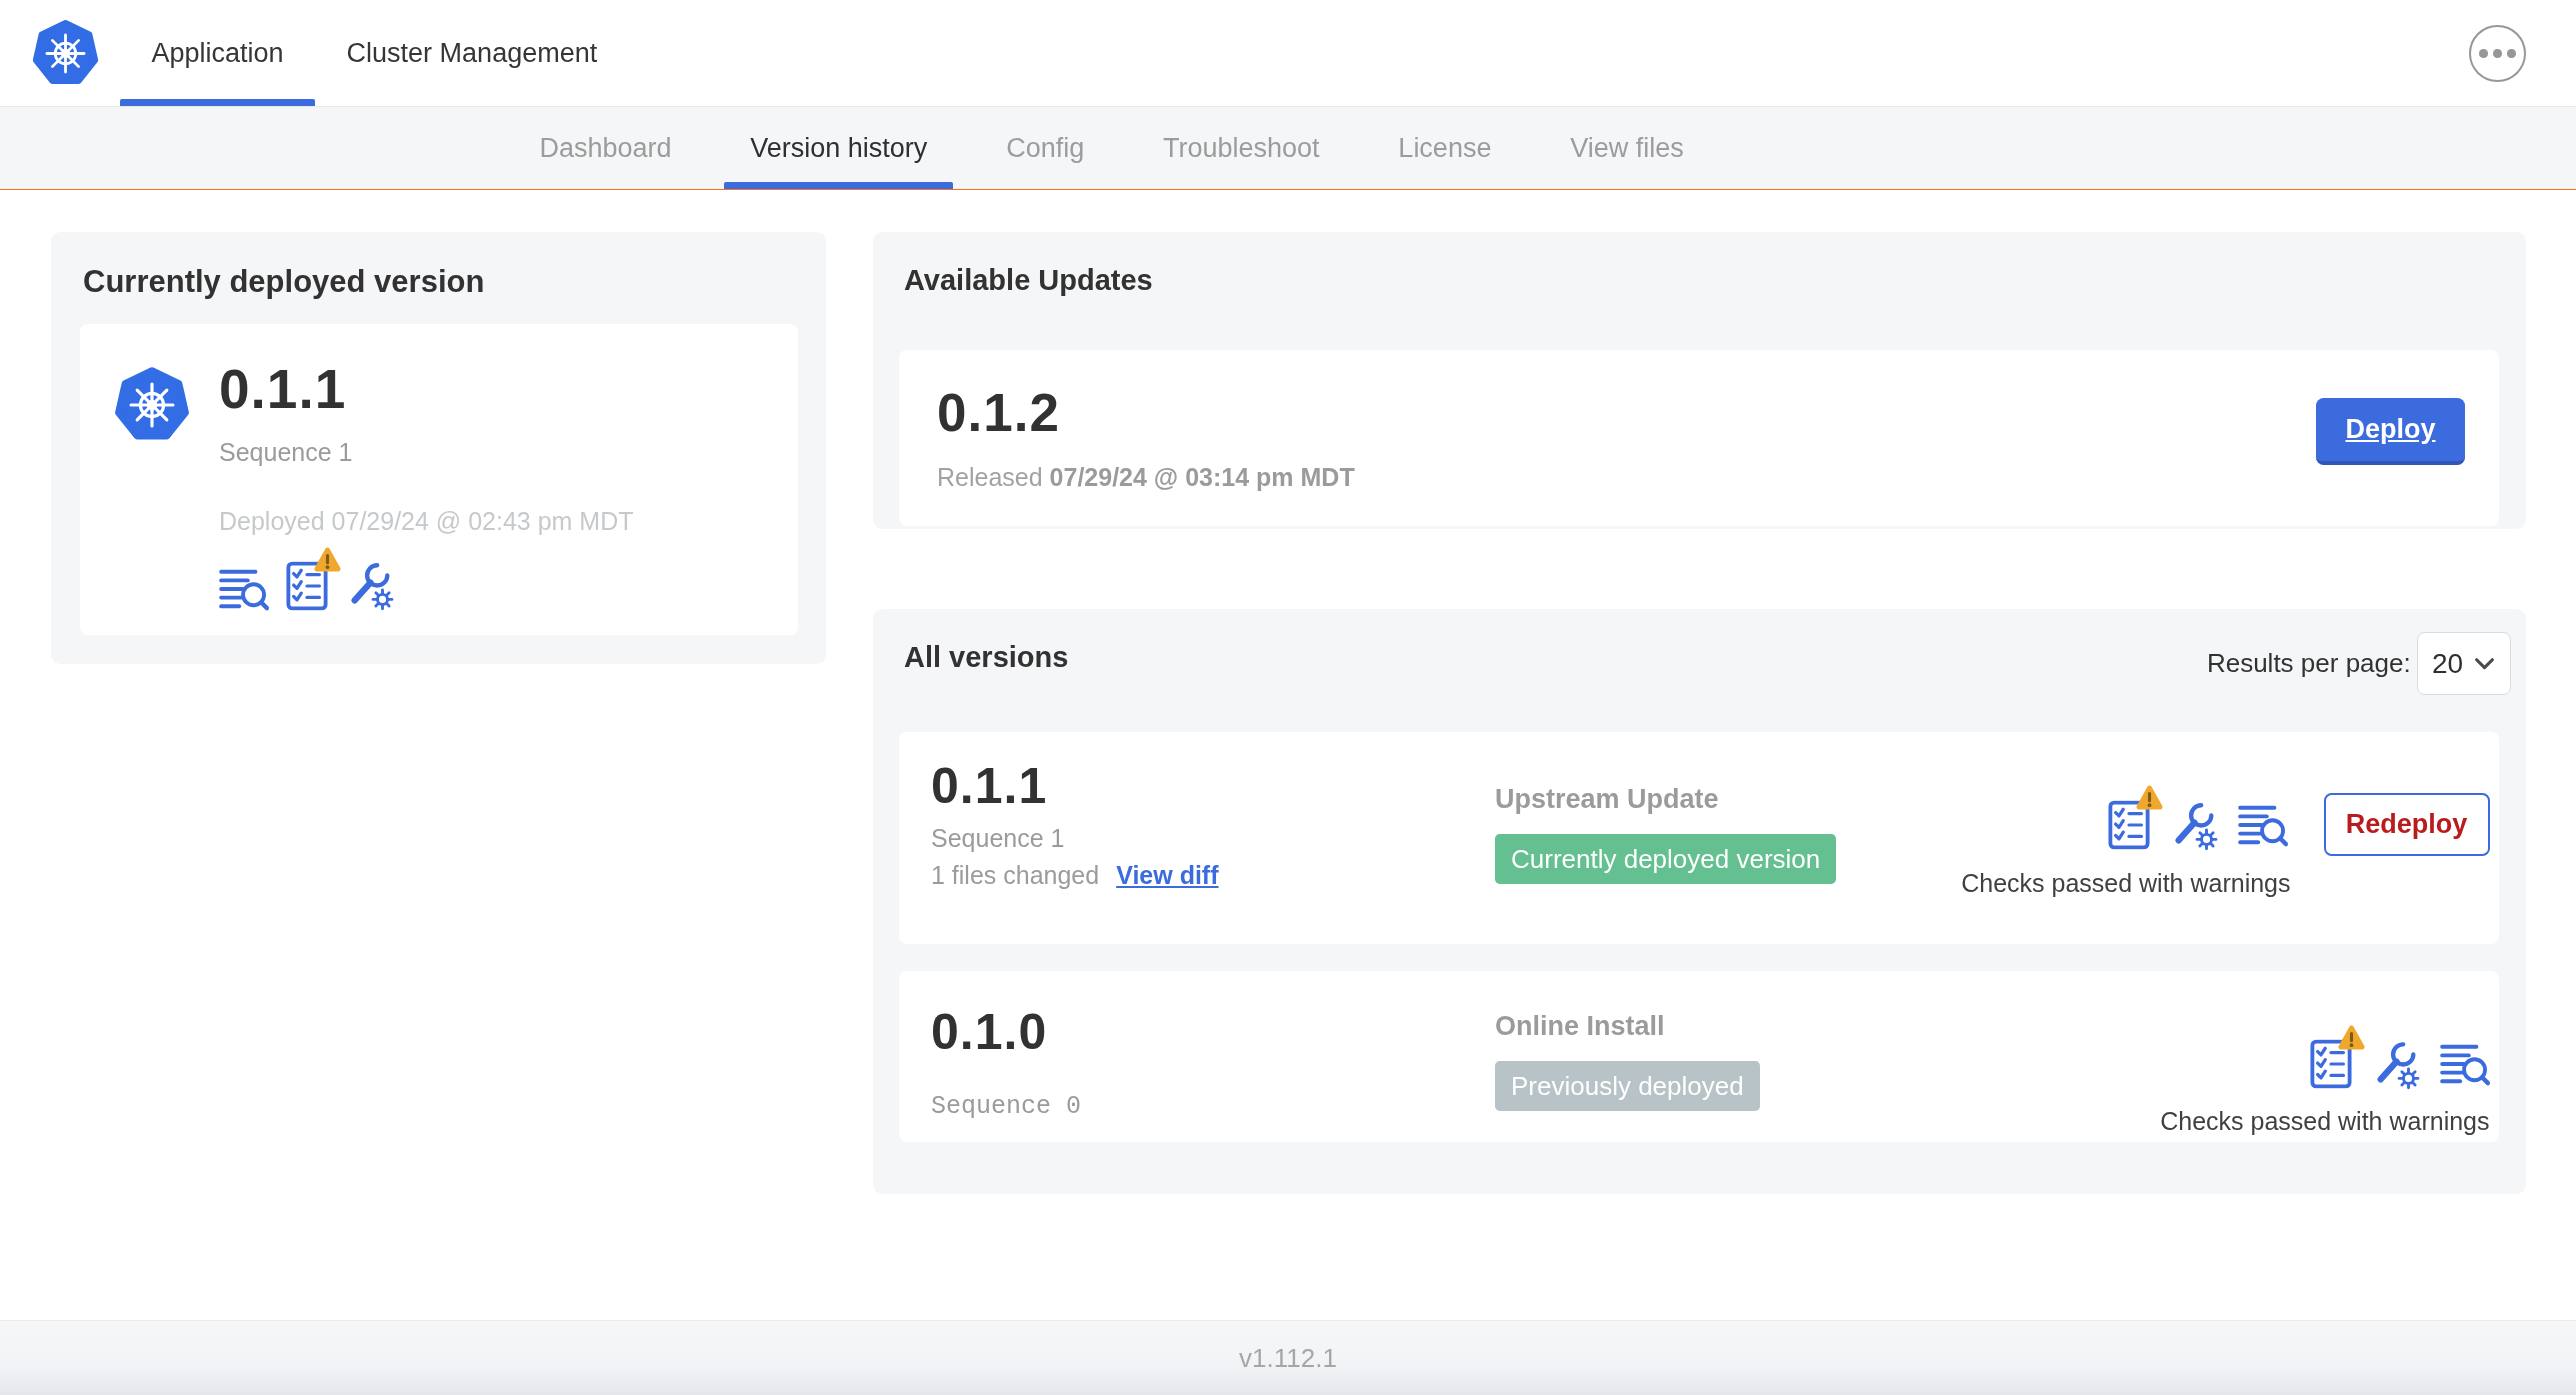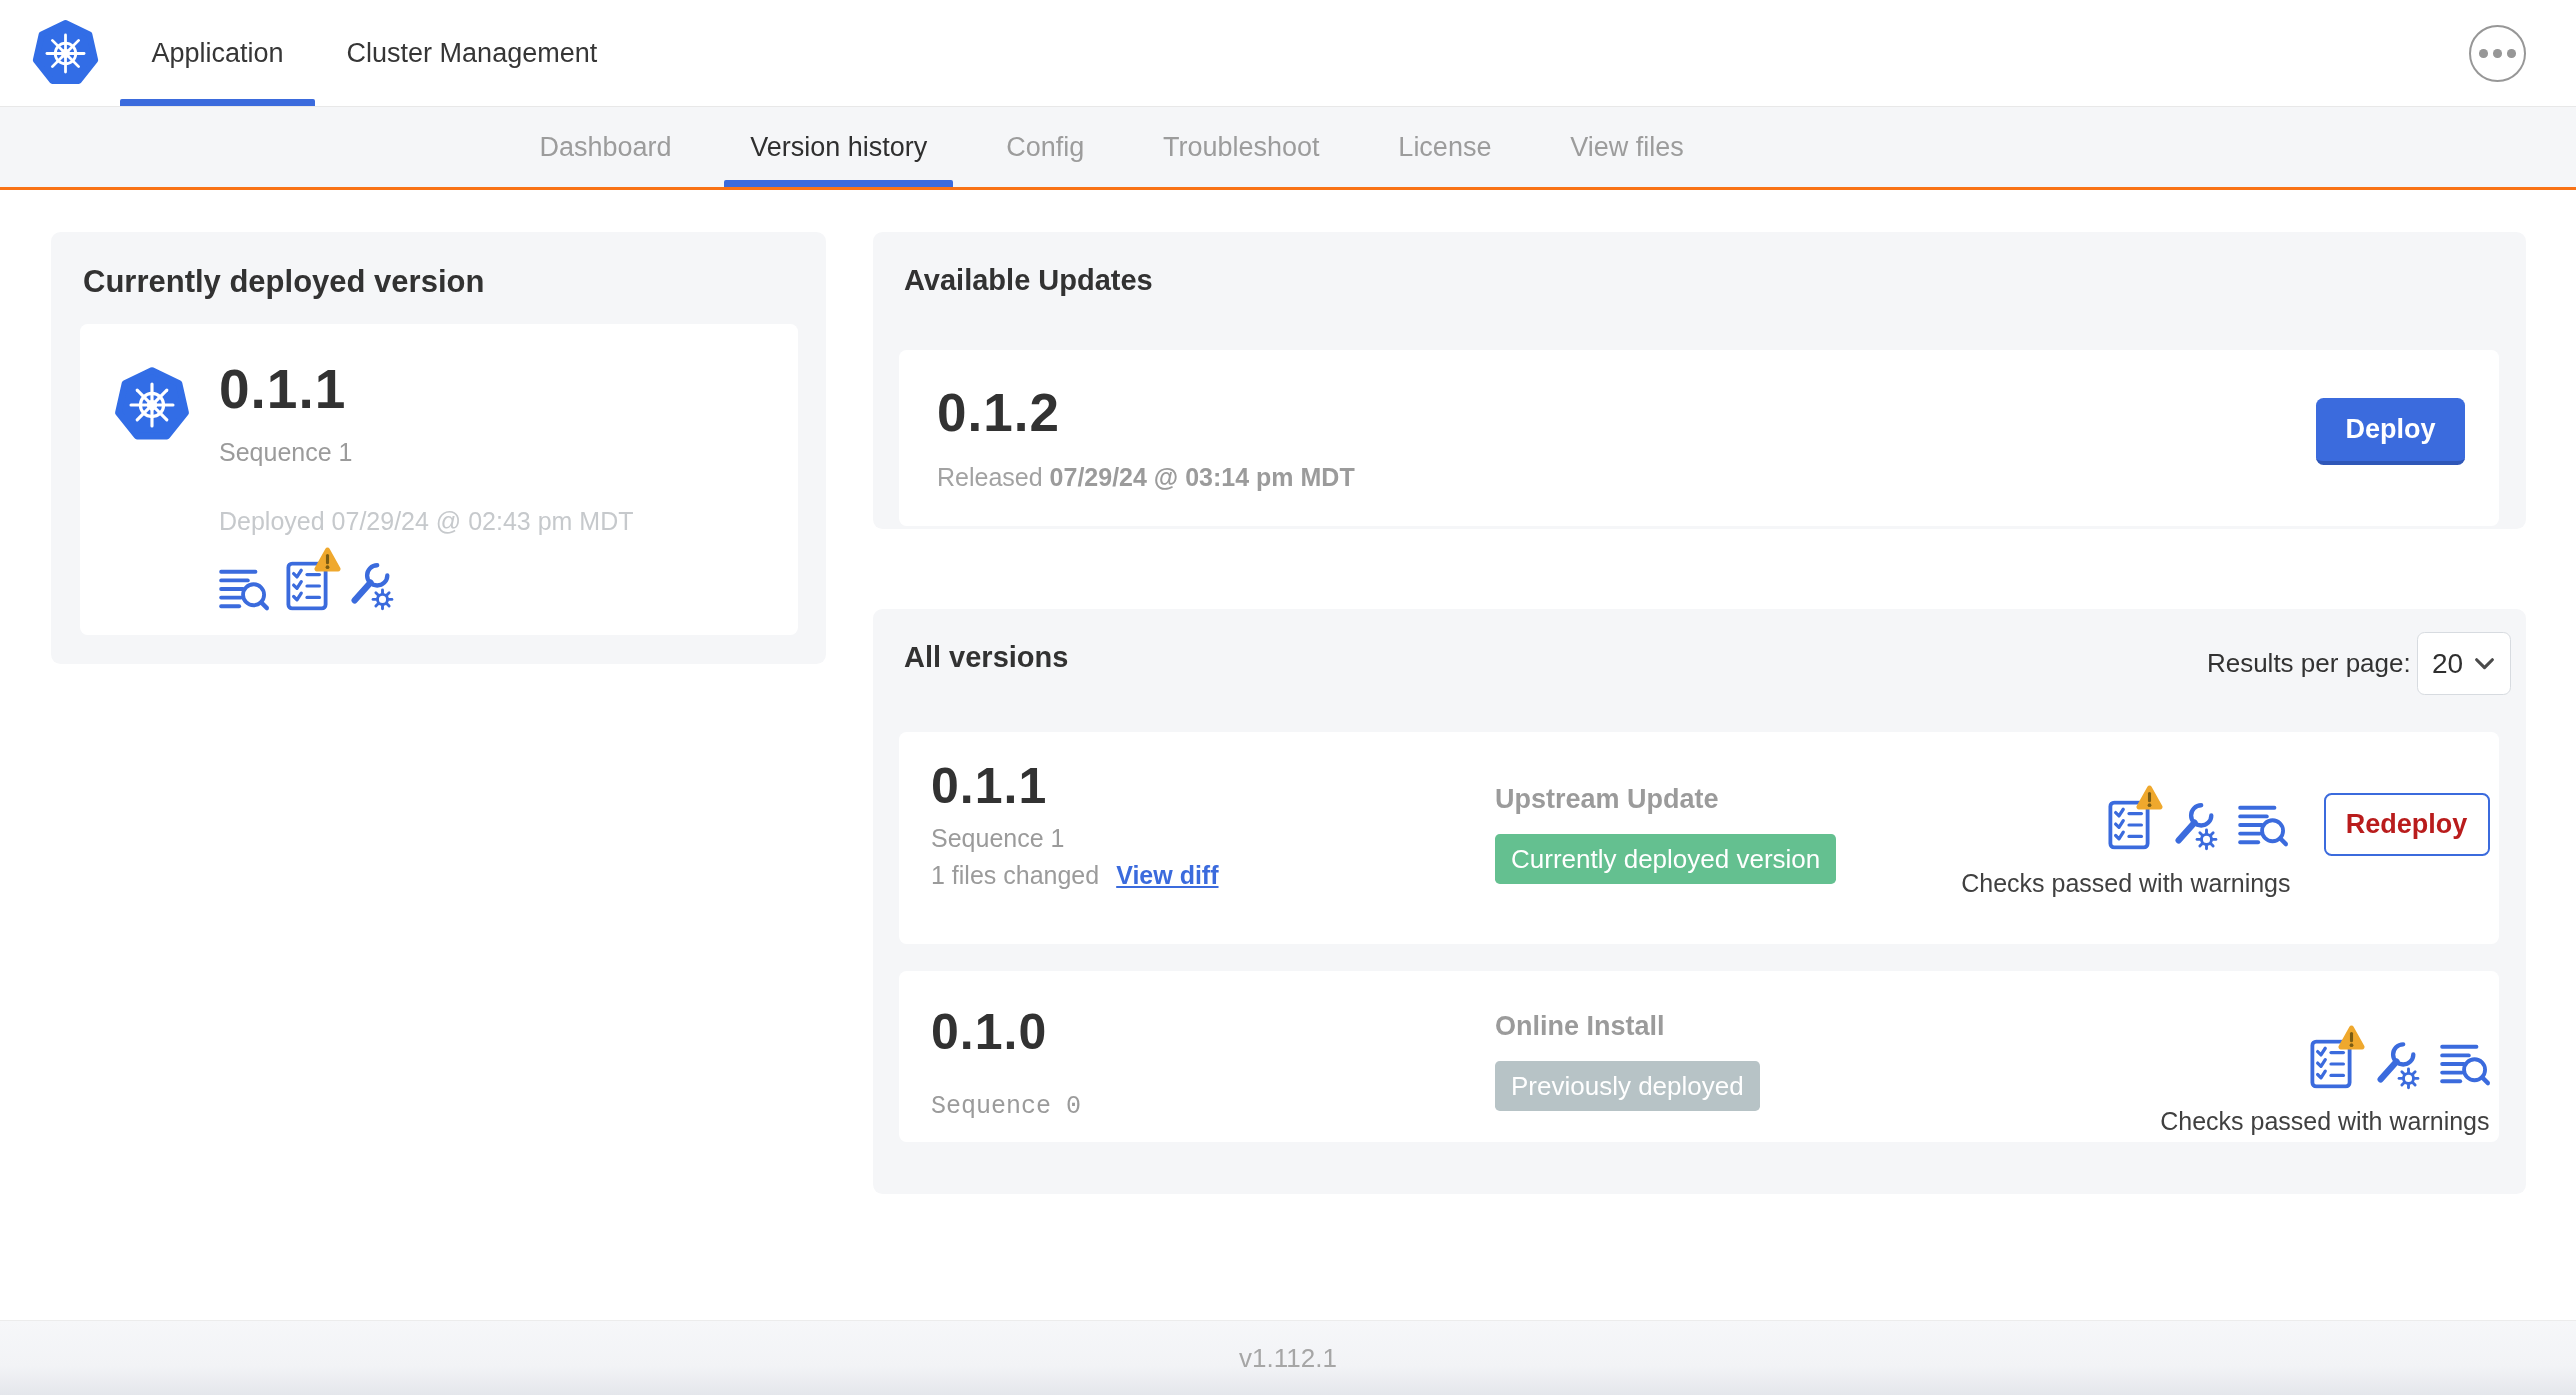--- a/index.html
+++ b/index.html
@@ -21,21 +21,21 @@
   .htab .bar { position:absolute; left:0; right:0; bottom:0; height:6.7px; background:#3b6bdd;
                border-radius:1.9px 1.9px 0 0; display:none; }
   .htab.active .bar { display:block; }
   .more-btn { position:absolute; right:50px; top:25px; width:57px; height:57px; background:#fff;
               border:2.9px solid #979797; border-radius:50%; display:flex; align-items:center;
               justify-content:center; gap:5.7px; cursor:pointer; }
   .more-btn .dot { width:8.6px; height:8.6px; border-radius:50%; background:#979797; }
 
   
   .subnav { position:absolute; top:107px; left:0; right:0; height:83px; background:#f5f6f8;
-            border-bottom:3px solid #f97316; display:flex; padding-left:500px; }
+            border-bottom:1px solid #f97316; display:flex; padding-left:500px; }
   .stab { position:relative; display:flex; align-items:center; padding:0 26px; margin:0 13.4px;
           font-size:27px; color:#9c9c9c; cursor:pointer; white-space:nowrap; }
   .stab.active { color:#2f2f2f; font-weight:500; }
   .stab .bar { position:absolute; left:0; right:0; bottom:0; height:6.7px; background:#3b6bdd;
                border-radius:1.9px 1.9px 0 0; display:none; }
   .stab.active .bar { display:block; }
 
   
   .card { position:absolute; background:#f5f6f8; border-radius:9.5px; }
   .card-title { position:absolute; left:32px; top:32px; font-weight:700; color:#323232; }
@@ -56,21 +56,21 @@
 
   .card-updates { left:873px; top:232px; width:1653px; height:297px; }
   .card-updates .card-title, .card-versions .card-title { font-size:29px; left:31px; }
   .updates-inner { position:absolute; left:26px; top:118px; width:1600px; height:176px;
                    background:#fff; border-radius:7.6px; }
   .upd-version { position:absolute; left:38px; top:32px; font-size:53px; font-weight:700; letter-spacing:1px; }
   .upd-released { position:absolute; left:38px; top:113px; font-size:25px; color:#a2a2a2; }
   .upd-released b { color:#9b9b9b; font-weight:700; }
   .btn-deploy { position:absolute; right:34px; top:48px; width:149px; height:67px;
                 background:#3b6bdd; border:none; border-bottom:4.8px solid #2f57b8; border-radius:7.6px;
-                color:#fff; font-size:27px; font-weight:700; font-family:inherit; cursor:pointer; }
+                color:#fff; font-size:27px; font-weight:700; font-family:inherit; cursor:pointer;text-decoration:underline; }
 
   .card-versions { left:873px; top:609px; width:1653px; height:585px; }
   .rpp { position:absolute; right:15.3px; top:23px; display:flex; align-items:center; gap:6px; }
   .rpp-label { font-size:26px; color:#323232; }
   .rpp-select { width:94px; height:63px; background:#fff; border:1.9px solid #d7dbe0; border-radius:7.6px;
                 display:flex; align-items:center; justify-content:space-between; padding:0 14.3px;
                 font-size:28px; color:#2f2f2f; cursor:pointer; }
   .rpp-select svg { width:21px; height:13.4px; }
 
   .vrow { position:absolute; left:26px; width:1600px; background:#fff; border-radius:7.6px; }

